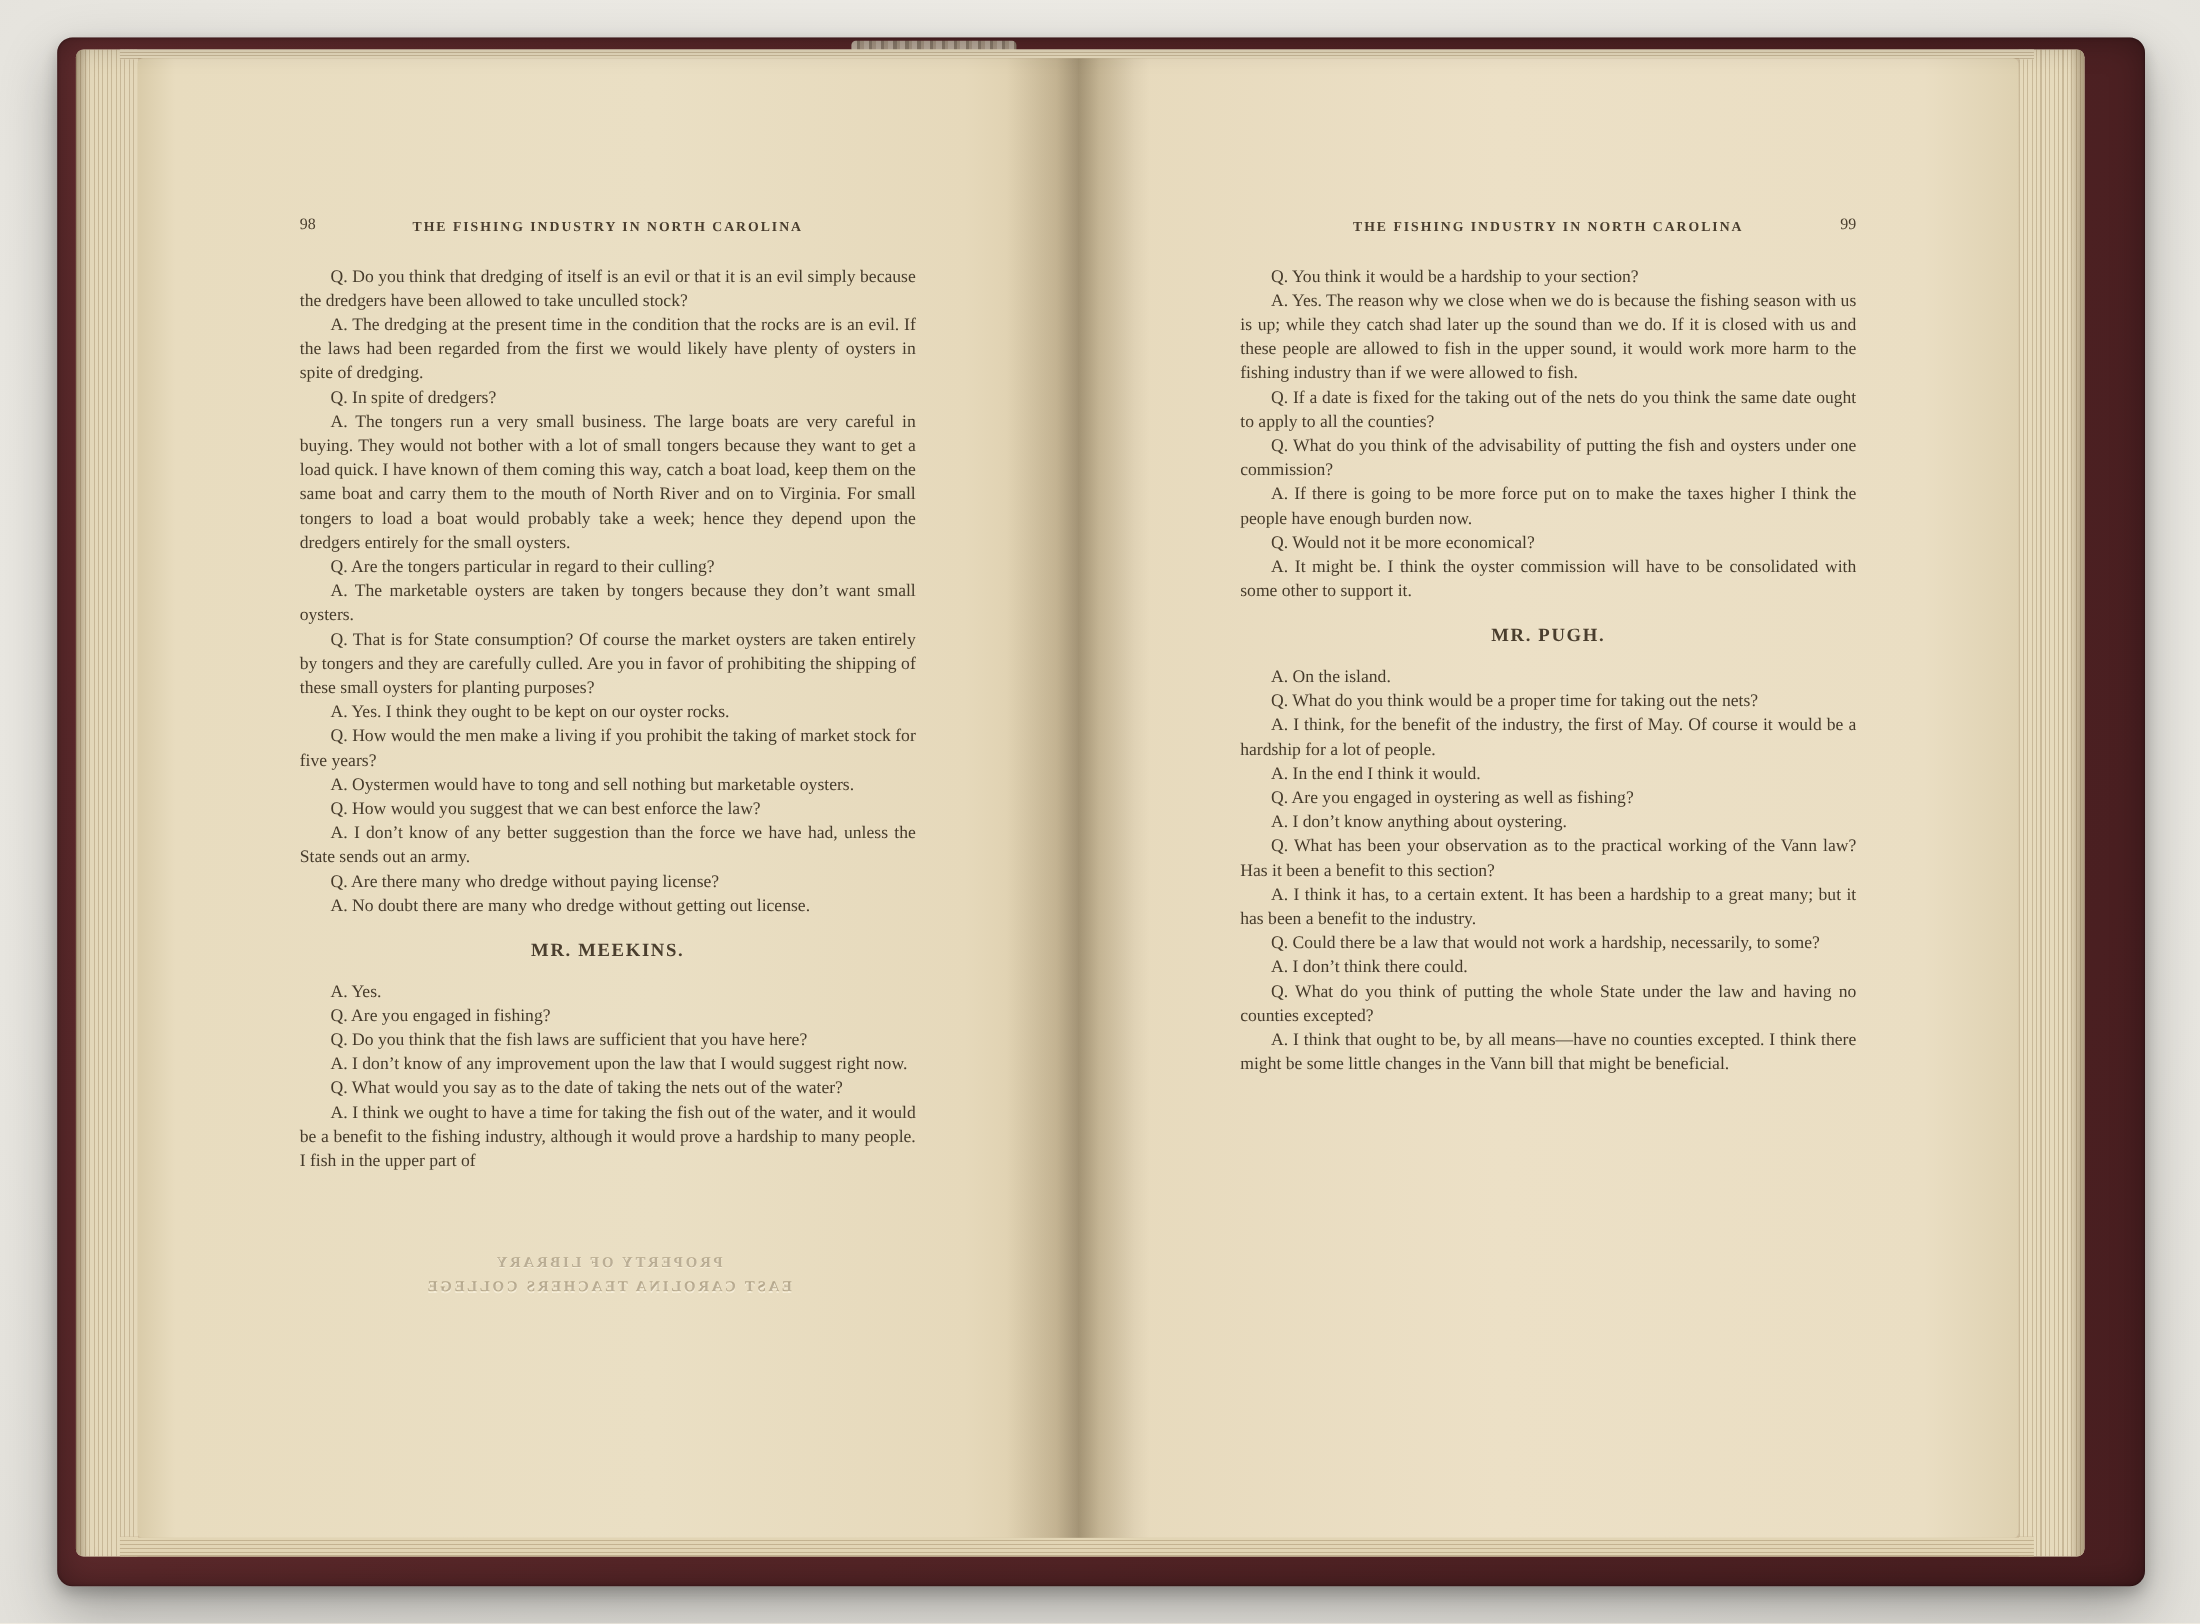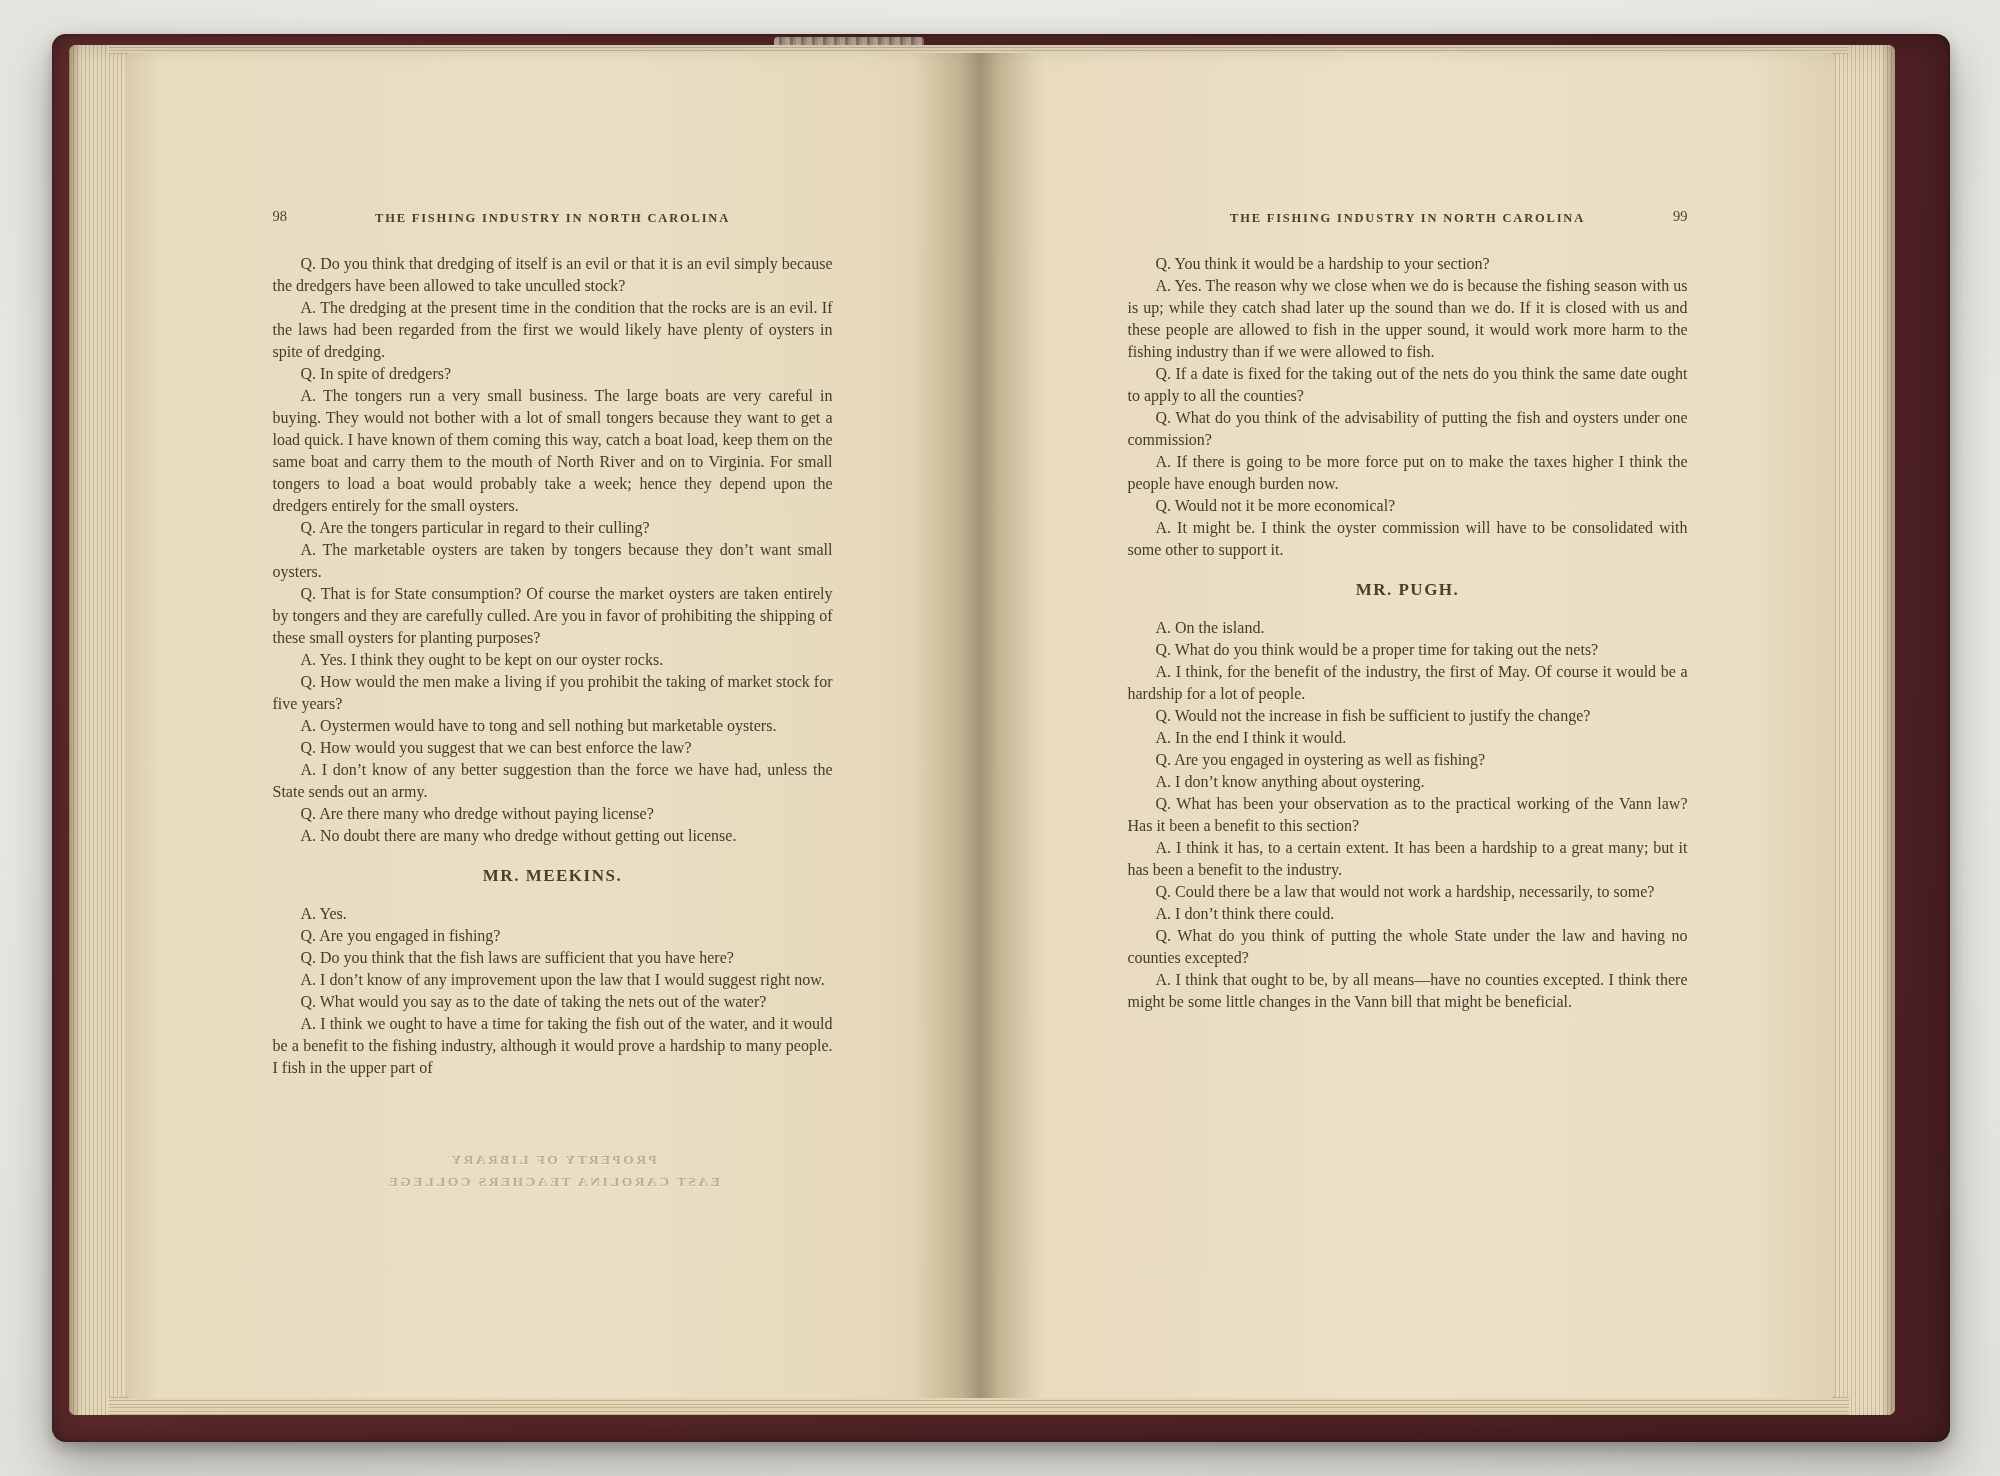--- a/index.html
+++ b/index.html
@@ -71,21 +71,21 @@
     background: linear-gradient(90deg,#d5c5a1 0%, #e7dabd 6%, #ece0c6 45%, #eadec3 90%, #ded1b1 100%);
   }
   .gutter {
     position:absolute; left:50%; top:0; bottom:0; width:130px;
     transform:translateX(-50%); pointer-events:none;
     background: linear-gradient(90deg, rgba(70,50,22,0) 0%, rgba(70,50,22,0.16) 35%,
                 rgba(45,30,12,0.30) 50%, rgba(70,50,22,0.16) 65%, rgba(70,50,22,0) 100%);
   }
   
   .text-col {
-    width:560px; margin:12px auto; padding-top:142px;
+    width:560px; margin:0 auto; padding-top:142px;
     color:#463b2b; font-size:16px; line-height:22px;
   }
   .running-head {
     position:relative; text-align:center;
     font-weight:bold; font-size:12.5px; letter-spacing:1.8px;
     color:#4a3e2e; margin:0 0 24px 0;
   }
   .page-num {
     position:absolute; top:-2px;
     font-weight:normal; font-size:14.5px; letter-spacing:0;
@@ -167,21 +167,20 @@
                 <p class="para">A. Yes. The reason why we close when we do is because the fishing season with us is up; while they catch shad later up the sound than we do. If it is closed with us and these people are allowed to fish in the upper sound, it would work more harm to the fishing industry than if we were allowed to fish.</p>
                 <p class="para">Q. If a date is fixed for the taking out of the nets do you think the same date ought to apply to all the counties?</p>
                 <p class="para">Q. What do you think of the advisability of putting the fish and oysters under one commission?</p>
                 <p class="para">A. If there is going to be more force put on to make the taxes higher I think the people have enough burden now.</p>
                 <p class="para">Q. Would not it be more economical?</p>
                 <p class="para">A. It might be. I think the oyster commission will have to be consolidated with some other to support it.</p>
                 <p class="section-heading">MR. PUGH.</p>
                 <p class="para">A. On the island.</p>
                 <p class="para">Q. What do you think would be a proper time for taking out the nets?</p>
                 <p class="para">A. I think, for the benefit of the industry, the first of May. Of course it would be a hardship for a lot of people.</p>
-                <p class="para">Q. Would not the increase in fish be sufficient to justify the change?</p>
                 <p class="para">A. In the end I think it would.</p>
                 <p class="para">Q. Are you engaged in oystering as well as fishing?</p>
                 <p class="para">A. I don’t know anything about oystering.</p>
                 <p class="para">Q. What has been your observation as to the practical working of the Vann law? Has it been a benefit to this section?</p>
                 <p class="para">A. I think it has, to a certain extent. It has been a hardship to a great many; but it has been a benefit to the industry.</p>
                 <p class="para">Q. Could there be a law that would not work a hardship, necessarily, to some?</p>
                 <p class="para">A. I don’t think there could.</p>
                 <p class="para">Q. What do you think of putting the whole State under the law and having no counties excepted?</p>
                 <p class="para">A. I think that ought to be, by all means—have no counties excepted. I think there might be some little changes in the Vann bill that might be beneficial.</p>
               </div>

